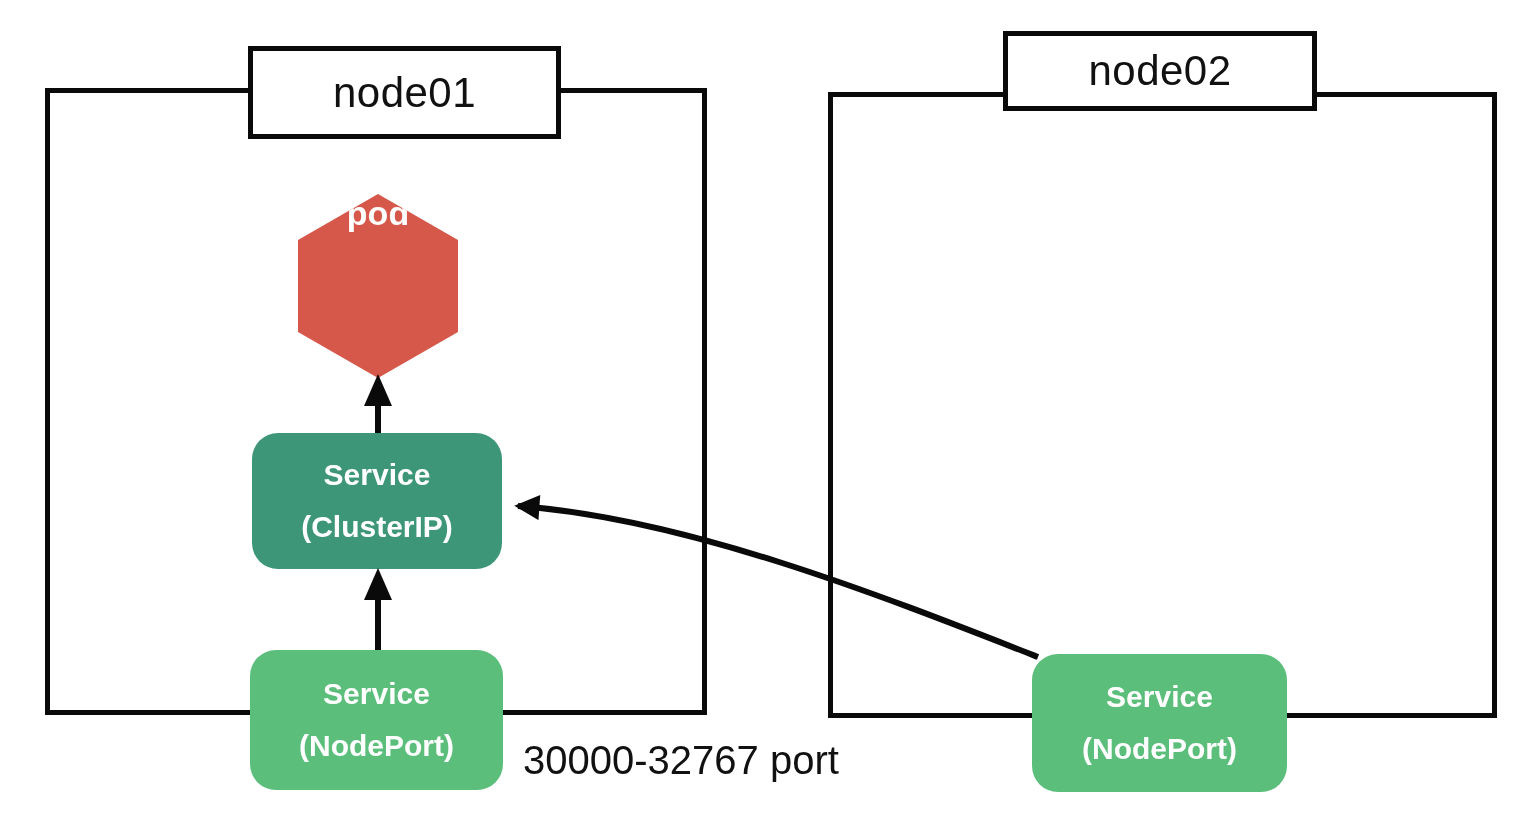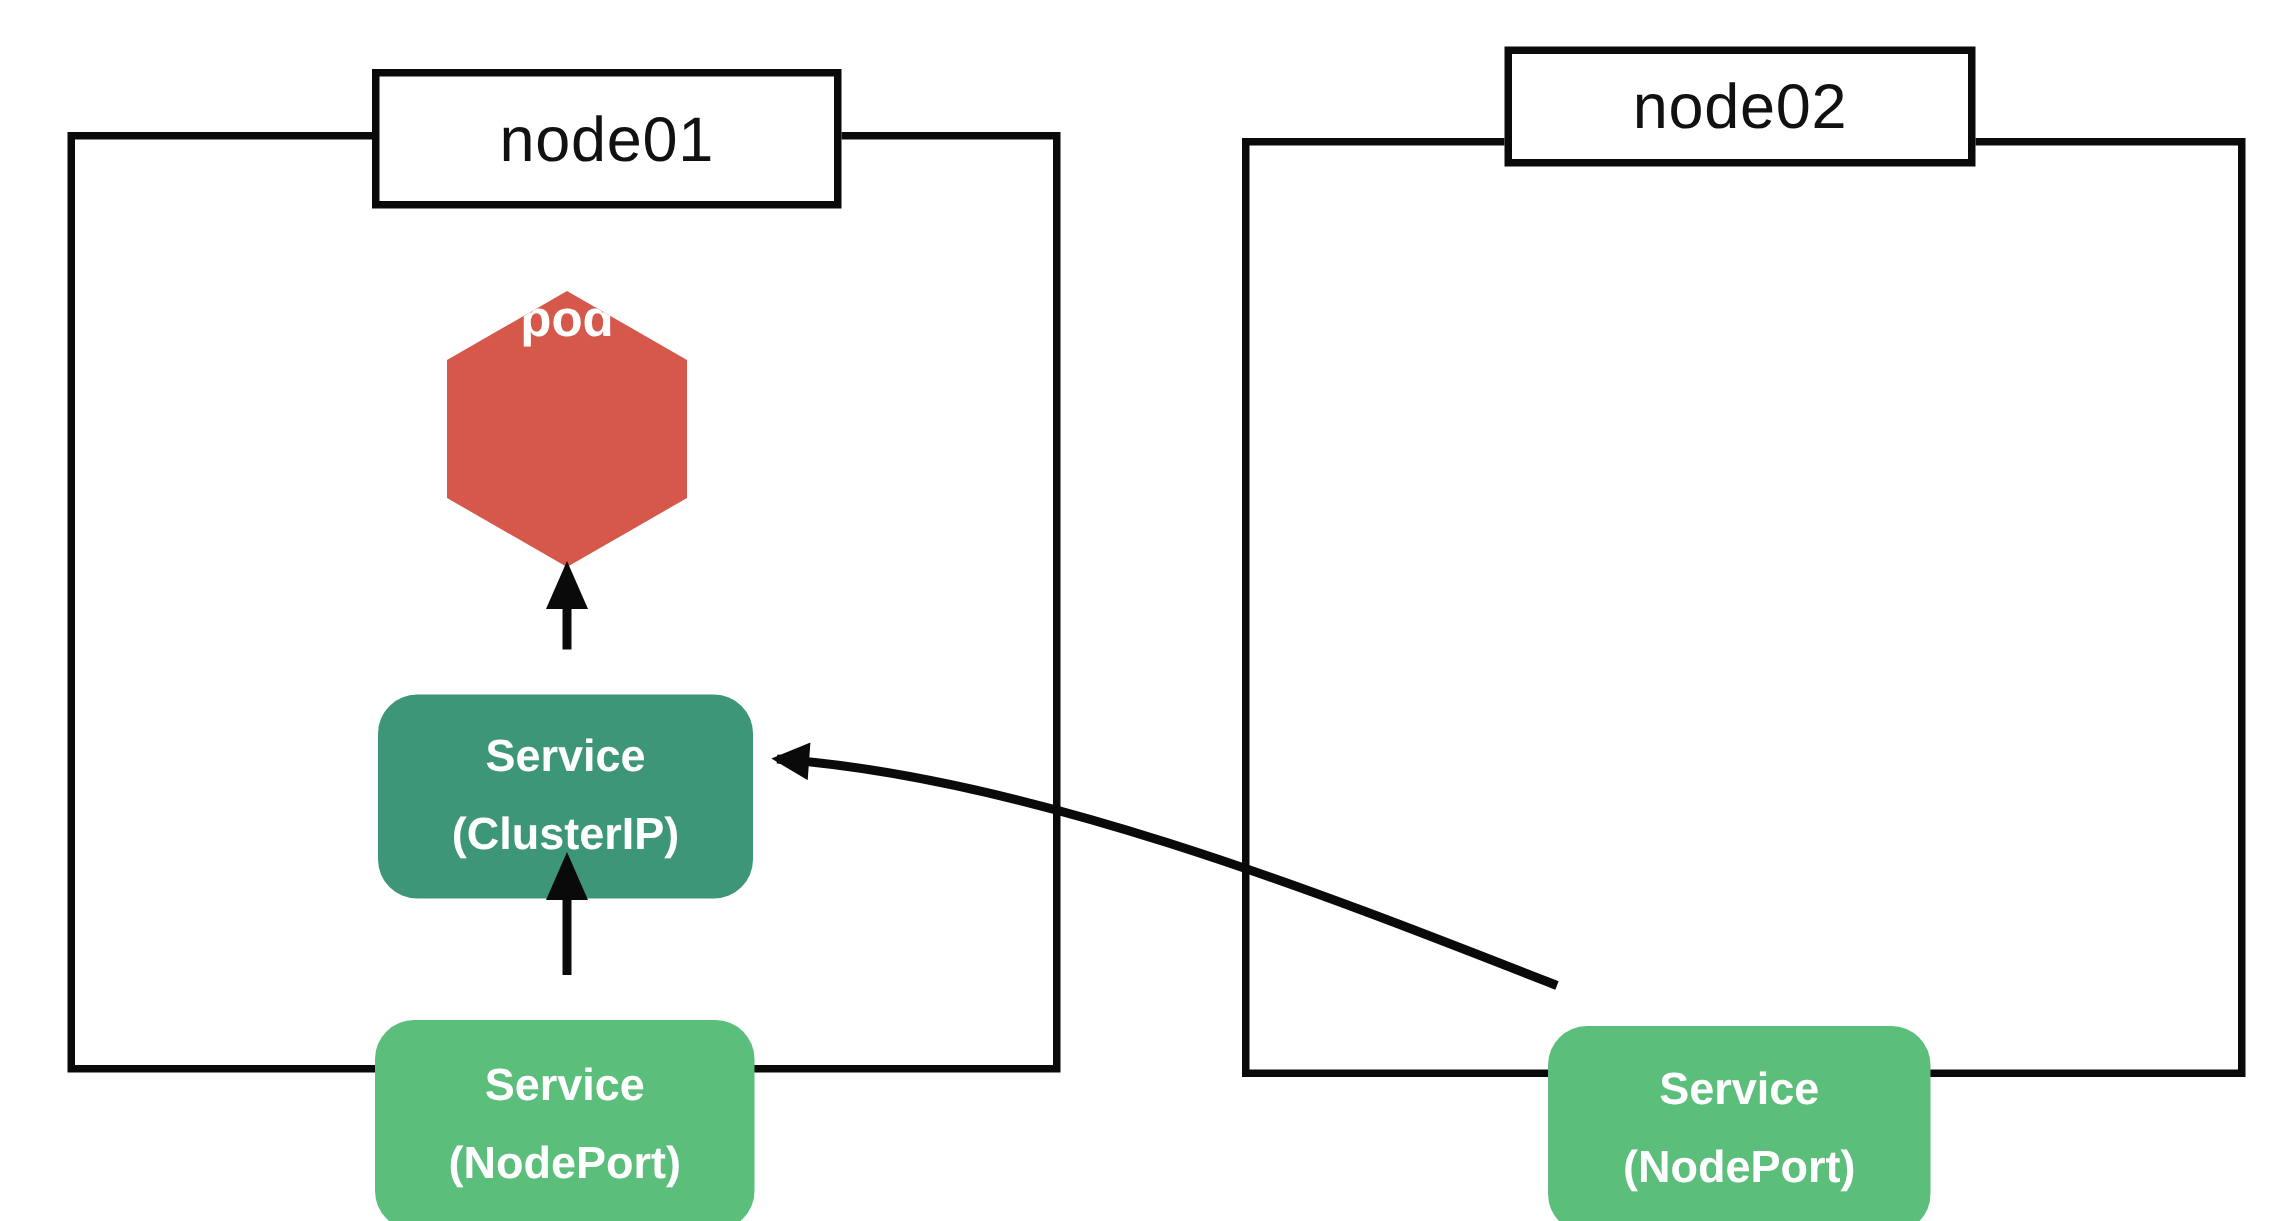--- a/index.html
+++ b/index.html
@@ -74,21 +74,20 @@
     display: flex;
     flex-direction: column;
     align-items: center;
     justify-content: center;
     color: #ffffff;
     font-size: 30px;
     font-weight: 700;
     line-height: 52px;
     text-align: center;
     z-index: 2;
-    margin-top: 30px;
   }
   #svc-clusterip  { left: 252px;  top: 433px; width: 250px; height: 136px; background: var(--cluster-ip-color); }
   #svc-nodeport1  { left: 250px;  top: 650px; width: 253px; height: 140px; background: var(--node-port-color); }
   #svc-nodeport2  { left: 1032px; top: 654px; width: 255px; height: 138px; background: var(--node-port-color); }
 
   
   .port-label {
     position: absolute;
     left: 523px; top: 738px;
     font-size: 40px;
@@ -135,20 +134,21 @@
   <div class="svc" id="svc-nodeport1">
     <div>Service</div>
     <div>(NodePort)</div>
   </div>
 
   <div class="svc" id="svc-nodeport2">
     <div>Service</div>
     <div>(NodePort)</div>
   </div>
 
+  <div class="port-label">30000-32767 port</div>
 
   <svg class="arrows" width="1520" height="814" viewBox="0 0 1520 814">
     <defs>
       <marker id="arrowhead" viewBox="0 0 10 10" refX="8.5" refY="5" markerWidth="4.8" markerHeight="4.2" orient="auto-start-reverse">
         <path d="M 0 0 L 10 5 L 0 10 z" class="fill"></path>
       </marker>
     </defs>
 
     <line x1="378" y1="650" x2="378" y2="597" class="stroke"></line>
     <polygon points="378,568 364,600 392,600" class="fill"></polygon>

